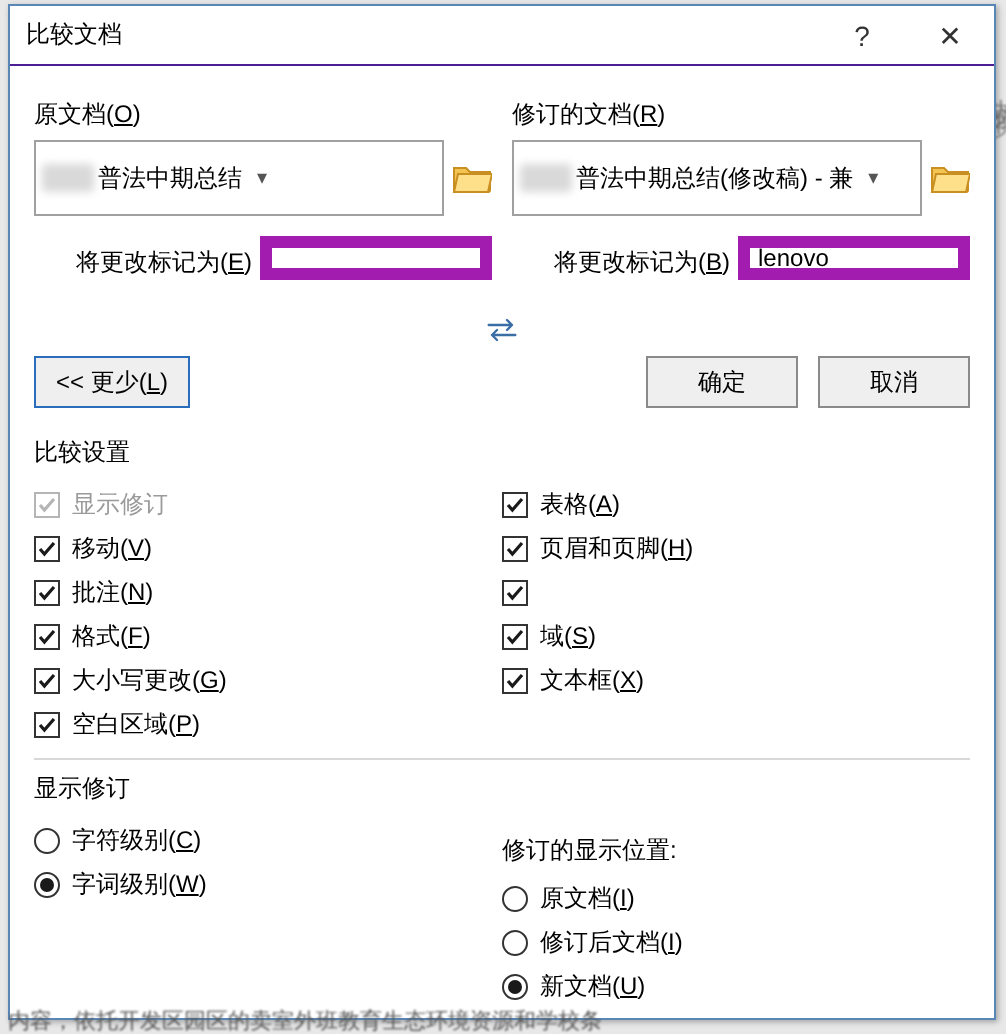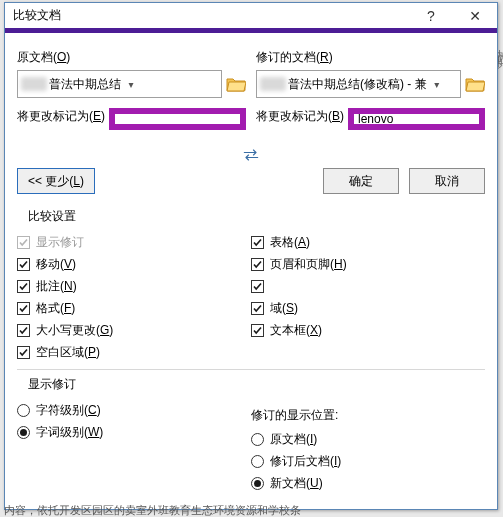--- a/index.html
+++ b/index.html
@@ -1,44 +1,44 @@
 <!DOCTYPE html>
 <html><head>
 <meta charset="utf-8">
 <style>
   * { box-sizing: border-box; font-family: "Microsoft YaHei", "Segoe UI", sans-serif; }
   body { margin: 0; background: #e8e8e8; width: 503px; height: 517px; overflow: hidden; font-size: 12px; color: #000; }
   .window { position: absolute; left: 4px; top: 2px; width: 494px; height: 508px; background: #fff; border: 1px solid #5a86b5; box-shadow: 1px 1px 3px rgba(0,0,0,0.3); }
-  .titlebar { height: 30px; background: #fff; display: flex; align-items: center; border-bottom: 5px solid #4c1d95; }
+  .titlebar { height: 30px; background: #fff; display: flex; align-items: center; border-bottom: 1px solid #4c1d95; }
   .titlebar .title { padding-left: 8px; flex: 1; font-size: 12px; }
   .titlebar .btn { width: 44px; height: 30px; display: flex; align-items: center; justify-content: center; font-size: 14px; color: #333; cursor: default; }
   .titlebar .btn.close { font-size: 14px; }
   .content { padding: 8px 12px 0 12px; }
   .row2 { display: flex; gap: 10px; }
   .col { flex: 1; min-width: 0; }
   .grouplabel { margin: 8px 0 4px 0; }
   .grouplabel .u { text-decoration: underline; }
   .filerow { display: flex; align-items: center; gap: 4px; }
-  .combo { flex: 1; height: 28px; border: 1px solid #a0a0a0; display: flex; align-items: center; background: #fff; overflow: hidden; }
+  .combo { flex: 1; height: 38px; border: 1px solid #a0a0a0; display: flex; align-items: center; background: #fff; overflow: hidden; }
   .combo .blur { width: 26px; height: 14px; margin-left: 3px; background: #d9d9d9; filter: blur(2px); border-radius: 2px; }
   .combo .txt { padding: 0 2px; white-space: nowrap; overflow: hidden; }
   .combo .arrow { width: 16px; text-align: center; color: #555; font-size: 10px; }
   .folder { width: 20px; height: 18px; }
   .folder svg { width: 20px; height: 18px; display: block; }
-  .labelrow { display: flex; align-items: flex-start; margin-top: 10px; gap: 4px; }
+  .labelrow { display: flex; align-items: flex-end; margin-top: 10px; gap: 4px; margin-left: 21px; }
   .labelrow .lbl { white-space: nowrap; }
   .txtinput { flex: 1; height: 22px; border: 6px solid #a21caf; padding: 0 4px; display: flex; align-items: center; background: #fff; }
   .swaprow { display: flex; justify-content: center; margin: 18px 0 6px 0; color: #3a6ea5; }
   .swaprow svg { width: 20px; height: 14px; }
   .btnrow { display: flex; align-items: center; gap: 10px; margin-bottom: 14px; }
   .pushbtn { height: 26px; min-width: 76px; border: 1px solid #8a8a8a; background: #efefef; display: flex; align-items: center; justify-content: center; padding: 4px 10px; cursor: default; }
   .pushbtn.blue { border: 1px solid #2a6dbb; }
   .spacer { flex: 1; }
   .section { margin-top: 4px; }
-  .section-title { margin: 4px 0 6px 11px; }
+  .section-title { margin: 4px 0 6px 0; }
   .opts { display: flex; }
   .opts .col { flex: 1; }
   .opt { display: flex; align-items: center; height: 22px; gap: 6px; }
   .chk { width: 13px; height: 13px; border: 1px solid #333; display: inline-flex; align-items: center; justify-content: center; background: #fff; }
   .chk.disabled { border-color: #b5b5b5; }
   .chk svg { width: 11px; height: 11px; display: block; }
   .chk .tick { stroke: #1a1a1a; stroke-width: 1.6; fill: none; }
   .chk.disabled .tick { stroke: #b5b5b5; }
   .opt.disabled { color: #9a9a9a; }
   .radio { width: 13px; height: 13px; border: 1px solid #333; border-radius: 50%; display: inline-flex; align-items: center; justify-content: center; background: #fff; }

